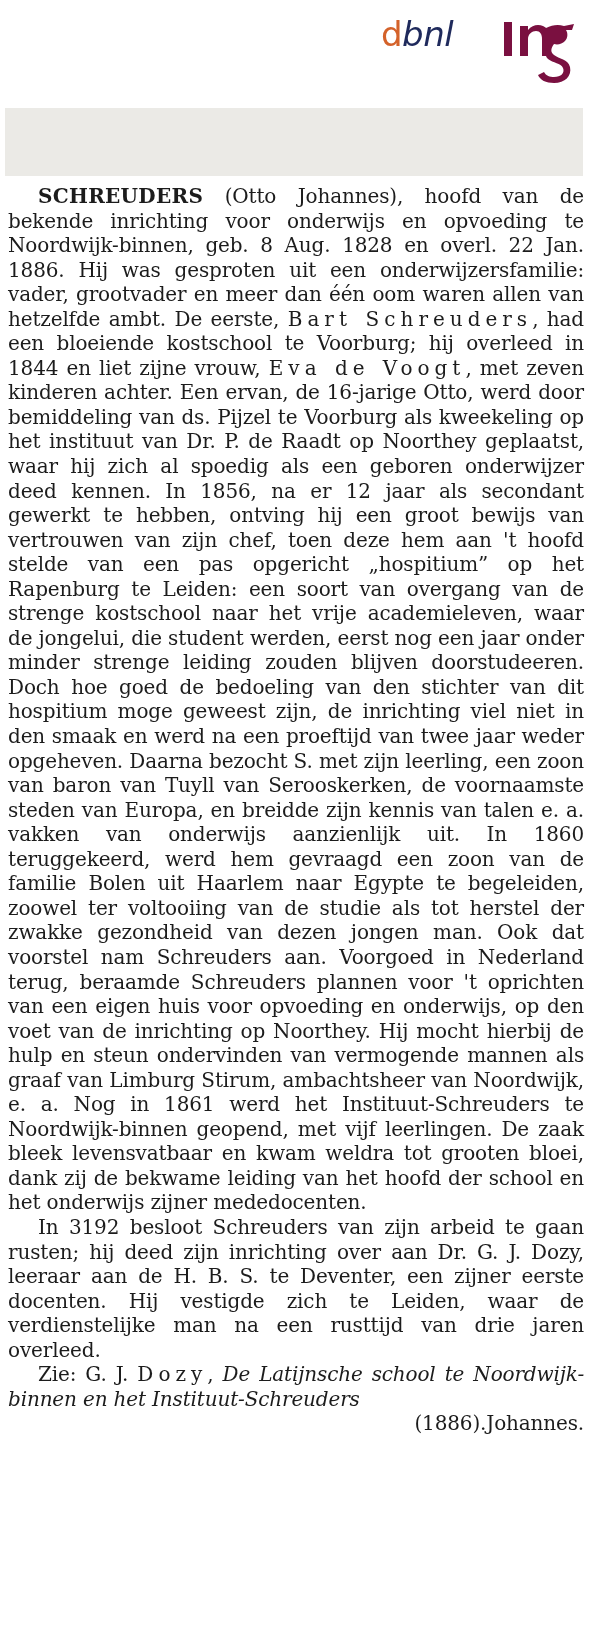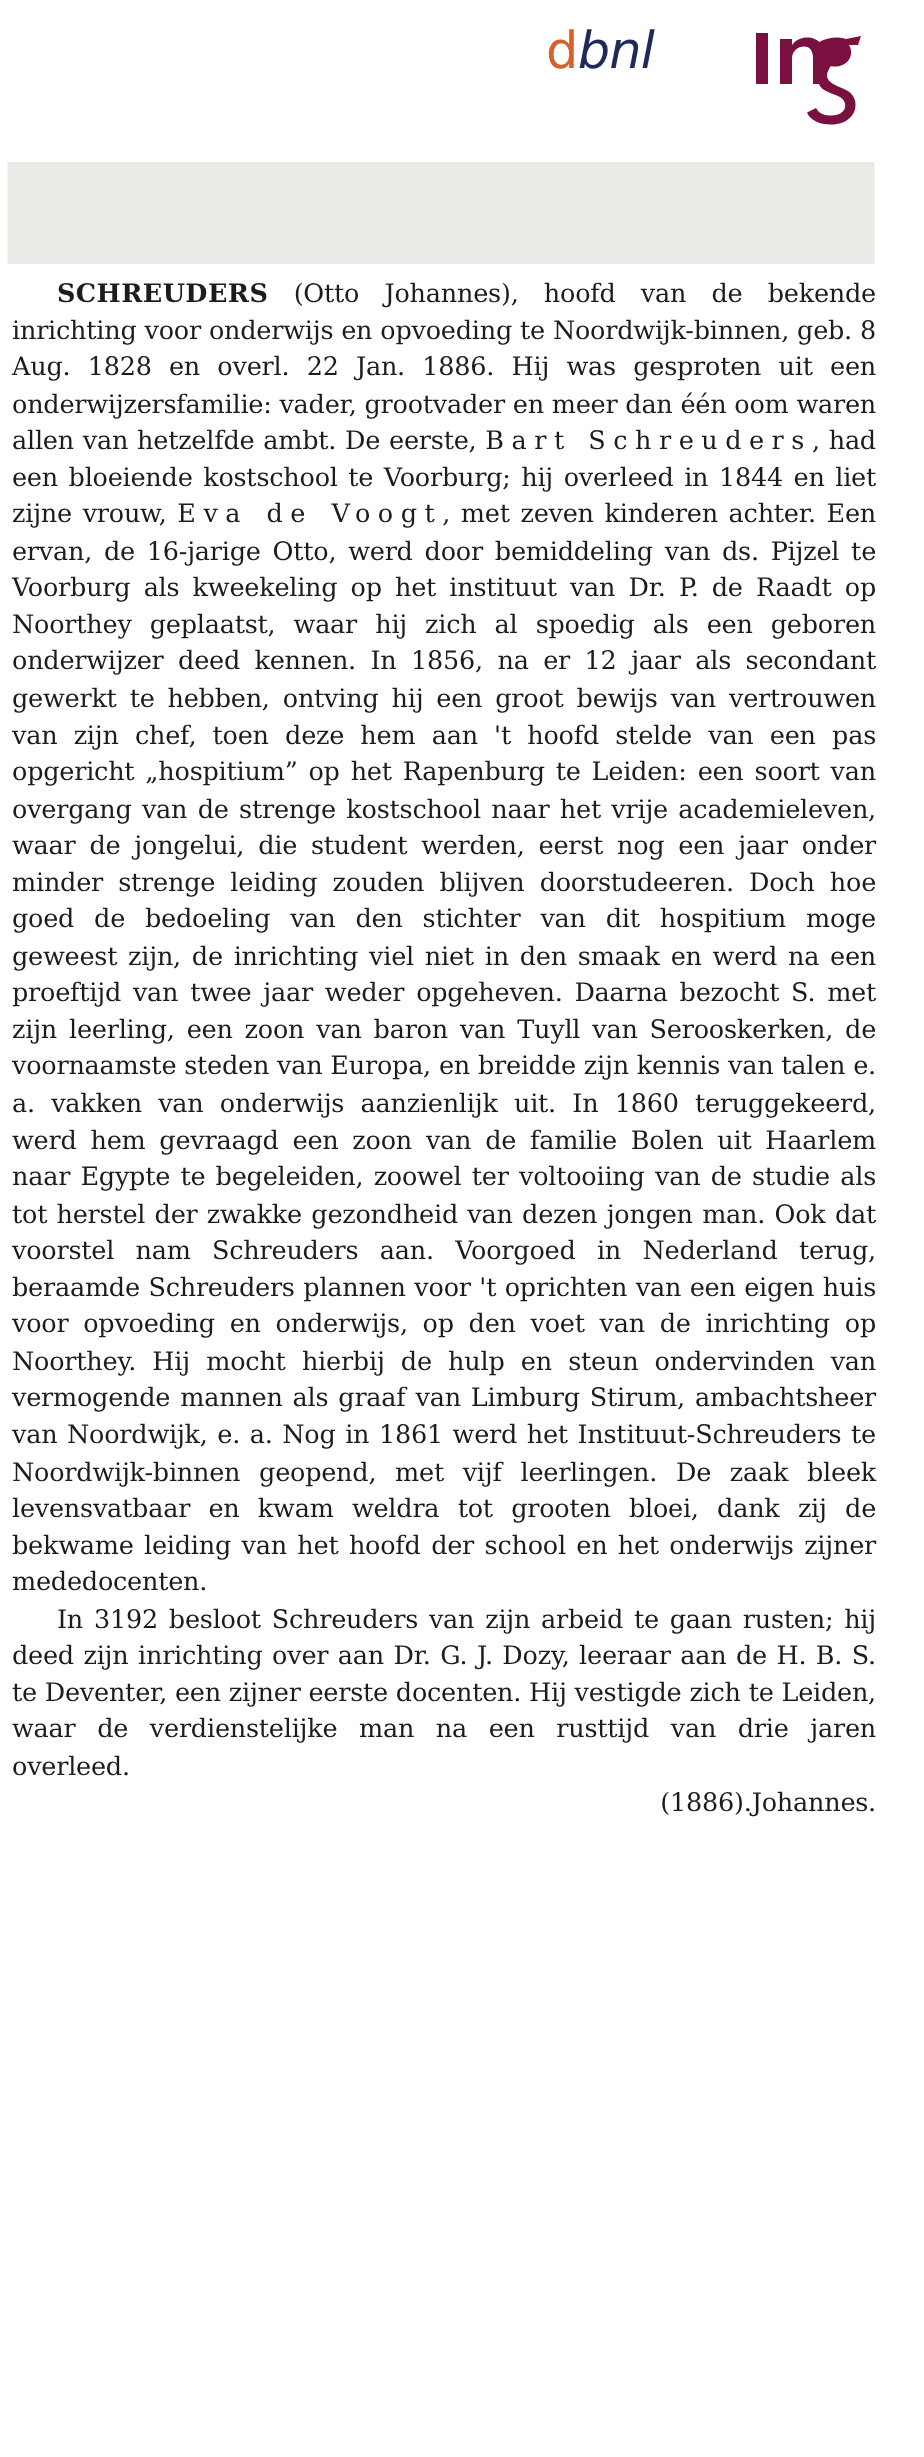--- a/index.html
+++ b/index.html
@@ -1,25 +1,25 @@
 <!DOCTYPE html>
 <html><head>
   <meta charset="utf-8">
   <style>
     html, body { margin: 0; padding: 0; background: #ffffff; }
     body { width: 616px; height: 1638px; position: relative; overflow: hidden; }
     .header { position: absolute; left: 0; top: 0; width: 616px; height: 108px; }
-    .logo-dbnl { position: absolute; left: 364px; top: 14px; font-family: "DejaVu Sans", sans-serif; font-size: 34px; font-style: italic; letter-spacing: -0.5px; }
+    .logo-dbnl { position: absolute; left: 381px; top: 14px; font-family: "DejaVu Sans", sans-serif; font-size: 34px; font-style: italic; letter-spacing: -0.5px; }
     .logo-dbnl .d { color: #d4622a; font-style: normal; }
     .logo-dbnl .bnl { color: #1f2a5c; }
     .logo-ing { position: absolute; left: 500px; top: 12px; width: 80px; height: 84px; }
     .grey-band { position: absolute; left: 5px; top: 108px; width: 578px; height: 68px; background: #ebeae6; }
     .article {
       position: absolute; left: 8px; top: 184px; width: 576px;
-      font-family: "DejaVu Serif", serif; font-size: 17px; line-height: 24.55px;
+      font-family: "DejaVu Serif", serif; font-size: 20px; line-height: 24.55px;
       color: #1c1c1c; text-align: justify; letter-spacing: -0.15px;
     }
     .article p { margin: 0; text-indent: 30px; }
     .article .head { font-weight: bold; letter-spacing: 0.3px; }
     .article .sp { letter-spacing: 5px; }
     .article i { font-style: italic; }
     .sig-row { display: flex; justify-content: flex-end; text-indent: 0; }
   </style>
 </head>
 <body>
@@ -35,17 +35,18 @@
       <path d="M46 16 c6-3 12-4 18-2 l10-2 l-2 6 l-6 0 c2 3 2 8-1 11 c-3 3-7 4-11 3 c-3 4-4 8 0 11 c5 4 14 4 16 12 c2 9-5 16-16 16 c-8 0-14-3-16-8 l6-3 c2 4 6 5 10 5 c7 0 11-4 9-9 c-2-5-10-5-15-9 c-4-4-3-9 1-13 c-4-2-6-6-5-10 c1-4 0-6-4-8 Z"></path>
     </g>
   </svg>
 </div>
 
 <div class="grey-band"></div>
 
 <div class="article">
   <p><span class="head">SCHREUDERS</span><span> (Otto Johannes), hoofd van de bekende inrichting voor onderwijs en opvoeding te Noordwijk-binnen, geb. 8 Aug. 1828 en overl. 22 Jan. 1886. Hij was gesproten uit een onderwijzersfamilie: vader, grootvader en meer dan één oom waren allen van hetzelfde ambt. De eerste, </span><span class="sp">Bart Schreuders</span><span>, had een bloeiende kostschool te Voorburg; hij overleed in 1844 en liet zijne vrouw, </span><span class="sp">Eva de Voogt</span><span>, met zeven kinderen achter. Een ervan, de 16-jarige Otto, werd door bemiddeling van ds. Pijzel te Voorburg als kweekeling op het instituut van Dr. P. de Raadt op Noorthey geplaatst, waar hij zich al spoedig als een geboren onderwijzer deed kennen. In 1856, na er 12 jaar als secondant gewerkt te hebben, ontving hij een groot bewijs van vertrouwen van zijn chef, toen deze hem aan 't hoofd stelde van een pas opgericht „hospitium” op het Rapenburg te Leiden: een soort van overgang van de strenge kostschool naar het vrije academieleven, waar de jongelui, die student werden, eerst nog een jaar onder minder strenge leiding zouden blijven doorstudeeren. Doch hoe goed de bedoeling van den stichter van dit hospitium moge geweest zijn, de inrichting viel niet in den smaak en werd na een proeftijd van twee jaar weder opgeheven. Daarna bezocht S. met zijn leerling, een zoon van baron van Tuyll van Serooskerken, de voornaamste steden van Europa, en breidde zijn kennis van talen e. a. vakken van onderwijs aanzienlijk uit. In 1860 teruggekeerd, werd hem gevraagd een zoon van de familie Bolen uit Haarlem naar Egypte te begeleiden, zoowel ter voltooiing van de studie als tot herstel der zwakke gezondheid van dezen jongen man. Ook dat voorstel nam Schreuders aan. Voorgoed in Nederland terug, beraamde Schreuders plannen voor 't oprichten van een eigen huis voor opvoeding en onderwijs, op den voet van de inrichting op Noorthey. Hij mocht hierbij de hulp en steun ondervinden van vermogende mannen als graaf van Limburg Stirum, ambachtsheer van Noordwijk, e. a. Nog in 1861 werd het Instituut-Schreuders te Noordwijk-binnen geopend, met vijf leerlingen. De zaak bleek levensvatbaar en kwam weldra tot grooten bloei, dank zij de bekwame leiding van het hoofd der school en het onderwijs zijner mededocenten.</span></p>
   <p>In 3192 besloot Schreuders van zijn arbeid te gaan rusten; hij deed zijn inrichting over aan Dr. G. J. Dozy, leeraar aan de H. B. S. te Deventer, een zijner eerste docenten. Hij vestigde zich te Leiden, waar de verdienstelijke man na een rusttijd van drie jaren overleed.</p>
+  <p><span>Zie: G. J. </span><span class="sp">Dozy</span><span>, </span><i>De Latijnsche school te Noordwijk-binnen en het Instituut-Schreuders</i></p>
   <div class="sig-row">
     <span>(1886).</span>
     <span>Johannes.</span>
   </div>
 </div>
 
 </body></html>

